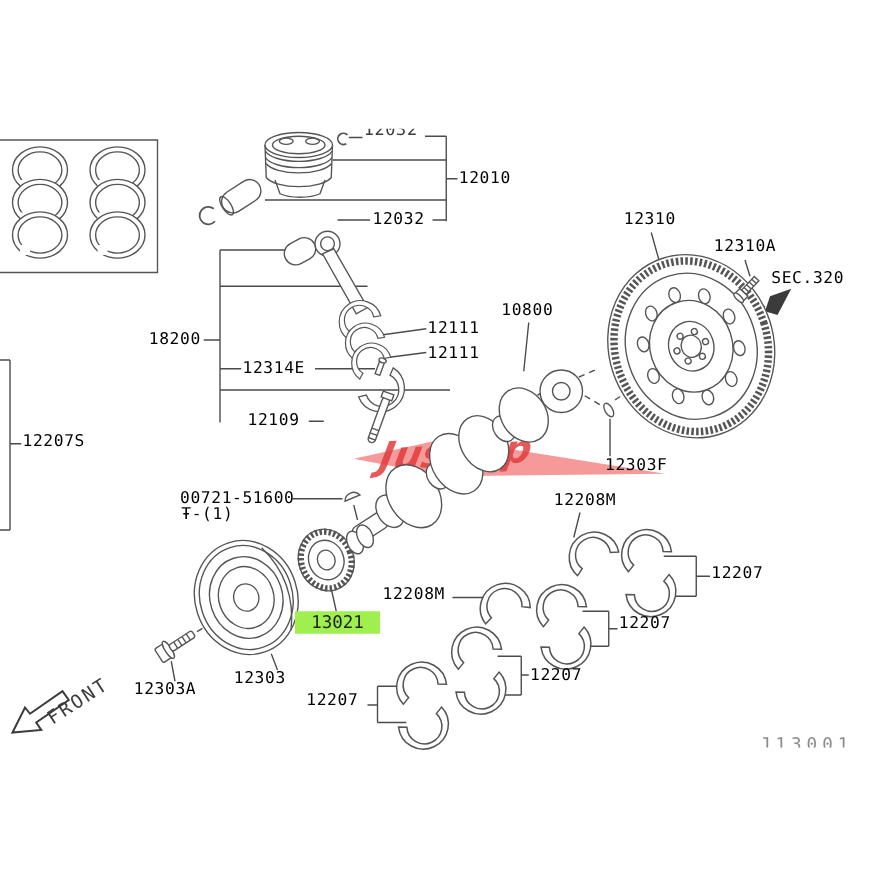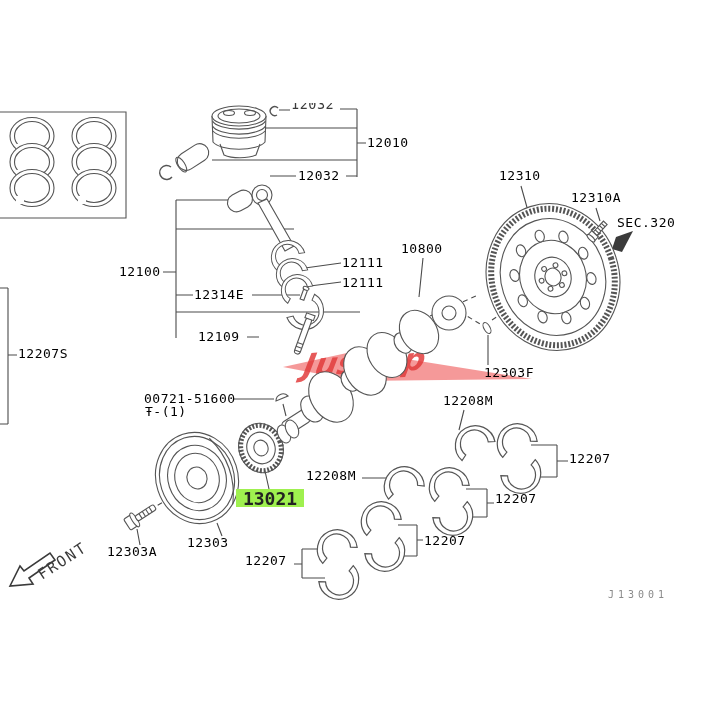--- a/index.html
+++ b/index.html
@@ -3,23 +3,23 @@
 <meta charset="utf-8">
 <style>
   html,body{margin:0;padding:0;background:#fff;}
   .stage{position:relative;width:710px;height:710px;background:#fff;overflow:hidden;
          font-family:"DejaVu Sans Mono",monospace;}
   .stage svg{position:absolute;left:0;top:0;}
   .lbl{position:absolute;font-size:13px;color:#000000;letter-spacing:.5px;white-space:nowrap;line-height:1;}
   .clip-top{position:absolute;height:9px;overflow:hidden;}
   .clip-top span{display:block;margin-top:-6px;font-size:13.5px;color:#3b3b3b;letter-spacing:.5px;line-height:1.1;}
   .clip-bottom{position:absolute;height:9px;overflow:hidden;}
-  .clip-bottom span{display:block;font-size:10px;color:#8a8a8a;letter-spacing:4px;line-height:1.1;}
+  .clip-bottom span{display:block;font-size:14px;color:#8a8a8a;letter-spacing:4px;line-height:1.1;}
   .highlight{position:absolute;left:236px;top:489px;width:68px;height:18px;background:#9ff04f;
-             display:flex;align-items:center;justify-content:center;font-size:18px;color:#222;cursor:pointer;font-weight:bold;}
+             display:flex;align-items:center;justify-content:center;font-size:14px;color:#222;cursor:pointer;}
 </style>
 </head>
 <body>
 
 <div class="stage">
 
 <svg width="710" height="710" viewBox="0 0 710 710">
   <defs>
     <path id="shell" d="M -19 7 A 20 20 0 1 1 19 7 L 13 4 A 14 14 0 1 0 -13 4 Z"></path>
   </defs>
@@ -212,21 +212,21 @@
     <polygon points="10,586 20,566 24,571 50,553 55,560 29,578 33,584" fill="#fff" stroke="#3b3b3b" stroke-width="1.6"></polygon>
     <text transform="translate(42,580) rotate(-33)" font-family="DejaVu Sans Mono,monospace" font-size="15" letter-spacing="2" fill="#3b3b3b">FRONT</text>
   </g>
 </svg>
 
 <div class="clip-top" style="left:291px;top:103px;">
   <span>12032</span>
 </div>
 <div class="lbl" style="left:367px;top:136px;">12010</div>
 <div class="lbl" style="left:298px;top:169px;">12032</div>
-<div class="lbl" style="left:119px;top:265px;">12100</div>
+<div class="lbl" style="left:119px;top:265px;">18200</div>
 <div class="lbl" style="left:342px;top:256px;">12111</div>
 <div class="lbl" style="left:342px;top:276px;">12111</div>
 <div class="lbl" style="left:194px;top:288px;">12314E</div>
 <div class="lbl" style="left:198px;top:330px;">12109</div>
 <div class="lbl" style="left:401px;top:242px;">10800</div>
 <div class="lbl" style="left:499px;top:169px;">12310</div>
 <div class="lbl" style="left:571px;top:191px;">12310A</div>
 <div class="lbl" style="left:617px;top:216px;text-align:center;">SEC.320</div>
 <div class="lbl" style="left:462px;top:366px;margin-left:22px;">12303F</div>
 <div class="lbl" style="left:144px;top:392px;">00721-51600</div>

